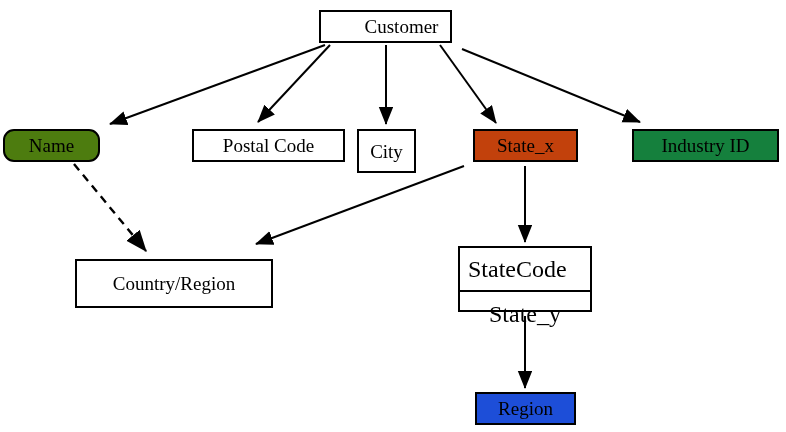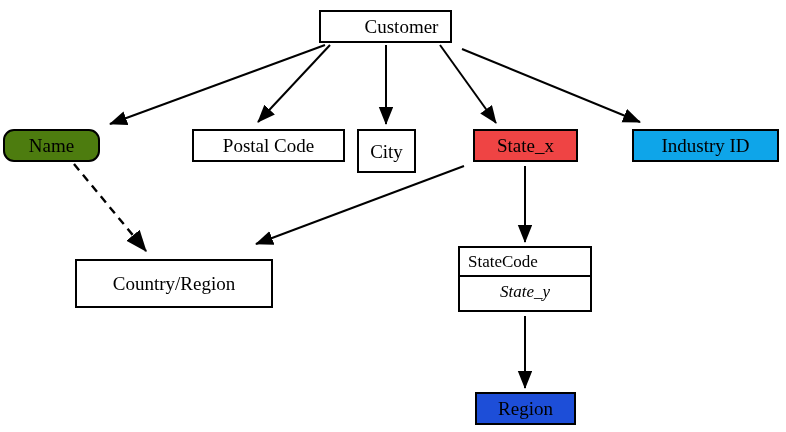--- a/index.html
+++ b/index.html
@@ -35,24 +35,24 @@
     line-height: 1;
     color: #000000;
     white-space: nowrap;
   }
   .node.stacked {
     display: block;
     padding: 0;
   }
   .node .cell {
     box-sizing: border-box;
-    height: 29px;
+    height: 44px;
     display: flex;
     align-items: center;
-    font-size: 17px;
+    font-size: 24px;
     color: #000000;
   }
   .node .cell.top {
     justify-content: flex-start;
     padding-left: 8px;
     border-bottom: 2px solid #000000;
   }
   .node .cell.bottom {
     justify-content: center;
   }
@@ -87,31 +87,31 @@
       </div>
       <div class="node" style="left: 3px; top: 129px; width: 97px; height: 33px; border-color: rgb(0, 0, 0); background: #4d7c0f; border-radius: 11px;">
         <span>Name</span>
       </div>
       <div class="node" style="left: 145px; top: 129px; width: 153px; height: 33px; border-color: rgb(0, 0, 0); background: rgb(255, 255, 255); margin-left: 47px;">
         <span>Postal Code</span>
       </div>
       <div class="node" style="left: 357px; top: 129px; width: 59px; height: 44px; border-color: rgb(0, 0, 0); background: rgb(255, 255, 255);">
         <span>City</span>
       </div>
-      <div class="node" style="left: 473px; top: 129px; width: 105px; height: 33px; border-color: rgb(0, 0, 0); background: #ef4444;">
+      <div class="node" style="left: 473px; top: 129px; width: 105px; height: 33px; border-color: rgb(0, 0, 0); background: #c2410c;">
         <span>State_x</span>
       </div>
-      <div class="node" style="left: 632px; top: 129px; width: 147px; height: 33px; border-color: rgb(0, 0, 0); background: #0ea5e9;">
+      <div class="node" style="left: 632px; top: 129px; width: 147px; height: 33px; border-color: rgb(0, 0, 0); background: #15803d;">
         <span>Industry ID</span>
       </div>
       <div class="node" style="left: 75px; top: 259px; width: 198px; height: 49px; border-color: rgb(0, 0, 0); background: rgb(255, 255, 255);">
         <span>Country/Region</span>
       </div>
       <div class="node" style="left: 475px; top: 392px; width: 101px; height: 33px; border-color: rgb(0, 0, 0); background: #1d4ed8;">
         <span>Region</span>
       </div>
       <div class="node stacked" style="left: 458px; top: 246px; width: 134px; height: 66px; border-color: rgb(0, 0, 0); background: rgb(255, 255, 255);">
         <div class="cell top" style="border-color: rgb(0, 0, 0);">StateCode</div>
-        <div class="cell bottom" style="border-color: rgb(0, 0, 0); font-style: italic;">State_y</div>
+        <div class="cell bottom" style="border-color: rgb(0, 0, 0);">State_y</div>
       </div>
     </div>
 
 </div>
 
 </body></html>

